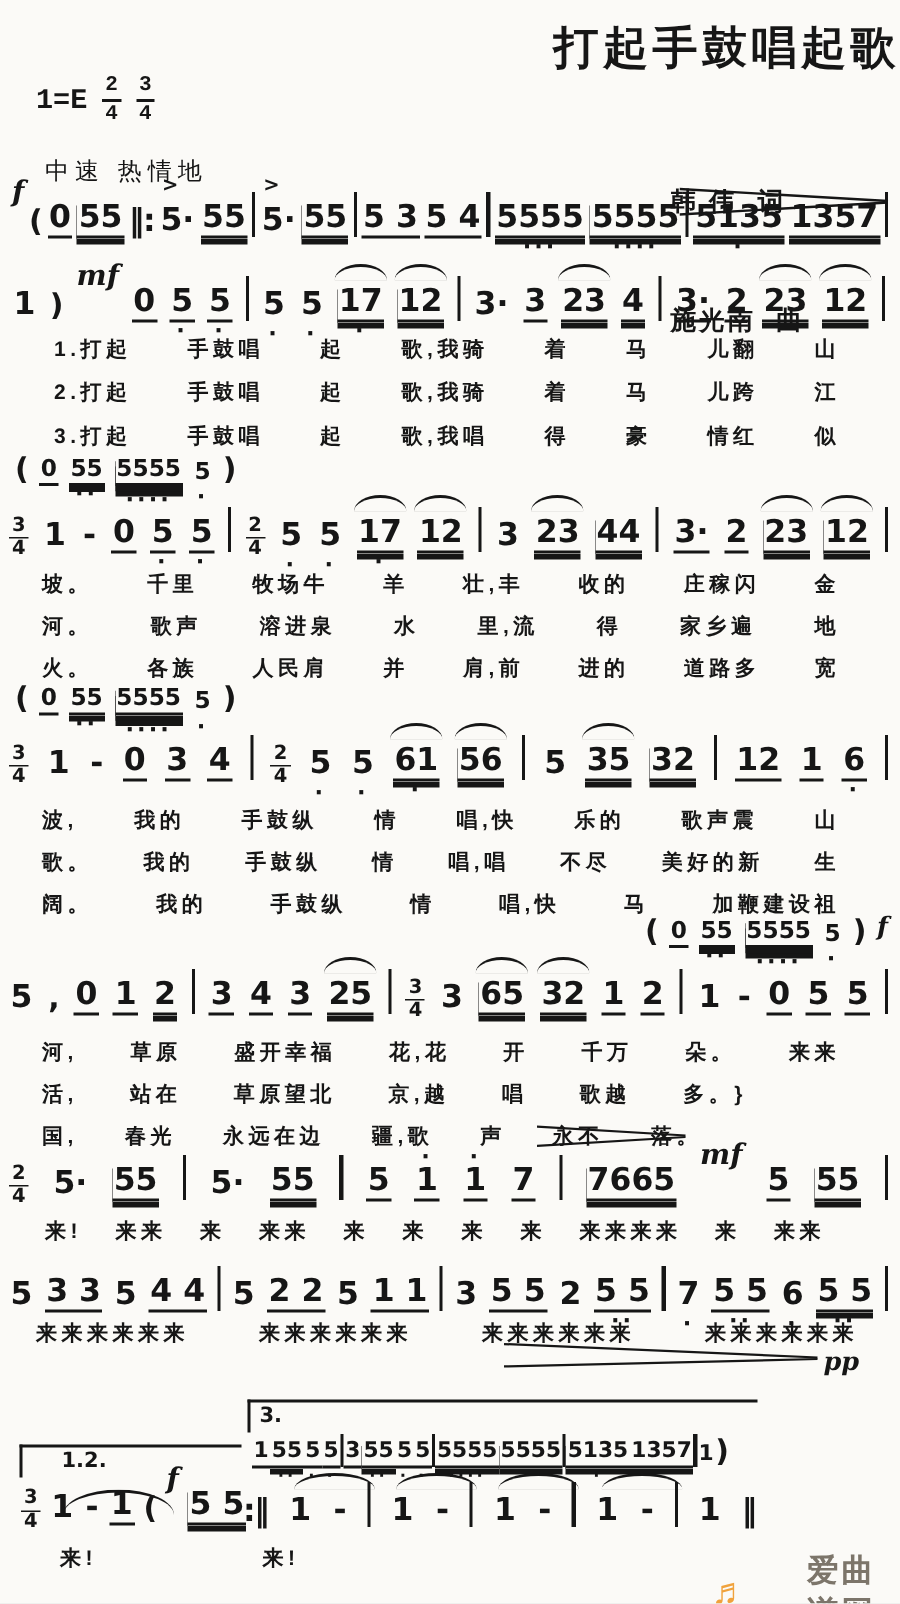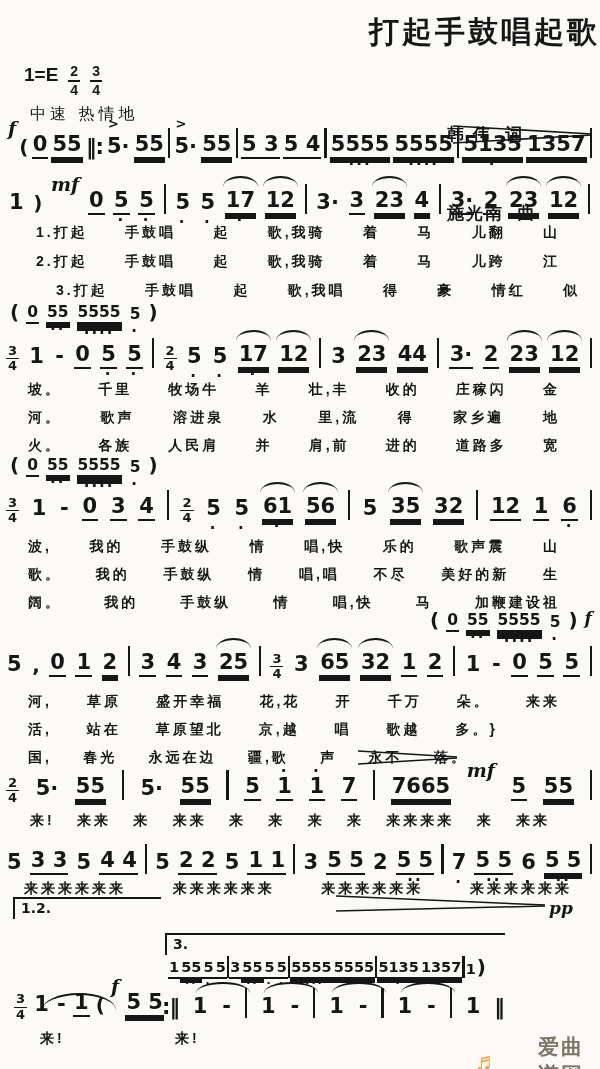--- a/index.html
+++ b/index.html
@@ -3,22 +3,22 @@
 <meta charset="utf-8">
 <style>
   html,body{margin:0;padding:0;background:#e8e8e8;}
   .page{position:relative;width:600px;height:1069px;margin:0 auto;background:#fbfaf7;color:#161616;
         font-family:"Liberation Sans", sans-serif;overflow:hidden;}
   .page *{box-sizing:border-box;}
 
   
   .title{position:absolute;top:12px;left:0;width:100%;text-align:right;margin:0;
          font-size:30px;font-weight:800;letter-spacing:3px;}
-  .keyrow{position:absolute;top:64px;left:24px;display:flex;align-items:flex-start;gap:10px;
-          font-weight:800;font-size:19px;}
+  .keyrow{position:absolute;top:50px;left:24px;display:flex;align-items:center;gap:10px;
+          font-weight:800;font-size:19px;font-family:Liberation Mono, monospace;}
   .mfrac{display:inline-flex;flex-direction:column;align-items:center;font-size:14px;line-height:1.05;font-weight:800;}
   .mfrac .n{border-bottom:2px solid #161616;padding:0 2px 1px;}
   .mfrac .d{padding-top:1px;}
   .tempo{position:absolute;top:104px;left:30px;font-weight:400;font-size:16px;letter-spacing:4px;}
   .credits{position:absolute;top:69px;left:447px;width:130px;font-weight:800;font-size:17px;line-height:1.55;
            white-space:pre;letter-spacing:2px;}
 
   
   .sys{position:absolute;display:flex;align-items:flex-end;font-family:"DejaVu Sans", sans-serif;}
   .sys.just{justify-content:space-between;}
@@ -137,21 +137,21 @@
         <span class="tok u2"><span>4</span></span>
         <div class="bar"></div>
         <span class="tok u1"><span>3·</span></span>
         <span class="tok u1"><span>2</span></span>
         <span class="tok u2"><span>23</span><span class="arc"></span></span>
         <span class="tok u2"><span>12</span><span class="arc"></span></span>
         <div class="bar"></div>
       </div>
       <div class="lyr" style="top: 224px; left: 36px; width: 524px;"><span>1.打起</span><span>手鼓唱</span><span>起</span><span>歌,我骑</span><span>着</span><span>马</span><span>儿翻</span><span>山</span></div>
       <div class="lyr" style="top: 253px; left: 36px; width: 524px;"><span>2.打起</span><span>手鼓唱</span><span>起</span><span>歌,我骑</span><span>着</span><span>马</span><span>儿跨</span><span>江</span></div>
-      <div class="lyr" style="top: 282px; left: 36px; width: 524px; margin-left: 20px;"><span>3.打起</span><span>手鼓唱</span><span>起</span><span>歌,我唱</span><span>得</span><span>豪</span><span>情红</span><span>似</span></div>
+      <div class="lyr" style="top: 282px; left: 36px; width: 524px;"><span>3.打起</span><span>手鼓唱</span><span>起</span><span>歌,我唱</span><span>得</span><span>豪</span><span>情红</span><span>似</span></div>
       <div class="sys fillrow" style="top: 300px; left: 10px;">
         <span class="txt">(</span>
         <span class="tok u1"><span>0</span></span>
         <span class="tok u2"><span>55</span><span class="db">··</span></span>
         <span class="tok u3"><span>5555</span><span class="db">····</span></span>
         <span class="tok"><span>5</span><span class="db">·</span></span>
         <span class="txt">)</span>
       </div>
       <div class="sys just" style="top: 338px; left: 6px; width: 586px;">
         <span class="ts">
@@ -375,21 +375,21 @@
   </svg>
   <svg class="hairpin" style="left:358px;top:749px;" width="100" height="17">
     <line x1="0" y1="2" x2="99" y2="8" stroke="#161616" stroke-width="1.5"></line>
     <line x1="0" y1="15" x2="99" y2="9" stroke="#161616" stroke-width="1.5"></line>
   </svg>
   <svg class="hairpin" style="left:336px;top:893px;" width="210" height="20">
     <line x1="0" y1="3" x2="209" y2="12" stroke="#161616" stroke-width="1.5"></line>
     <line x1="0" y1="18" x2="209" y2="13" stroke="#161616" stroke-width="1.5"></line>
   </svg>
 
-  <div class="volta" style="left:13px;top:897px;width:148px;">
+  <div class="volta" style="left:13px;top:963px;width:148px;padding-left:20px;">
     <span class="vlabel">1.2.</span>
   </div>
   <div class="volta" style="left:165px;top:933px;width:340px;">
     <span class="vlabel">3.</span>
   </div>
 
   <div class="tiearc" style="left:42px;top:993px;width:74px;"></div>
 
   <div class="wm">
     <span class="note" style="color: rgb(240, 162, 60);">♬</span>

